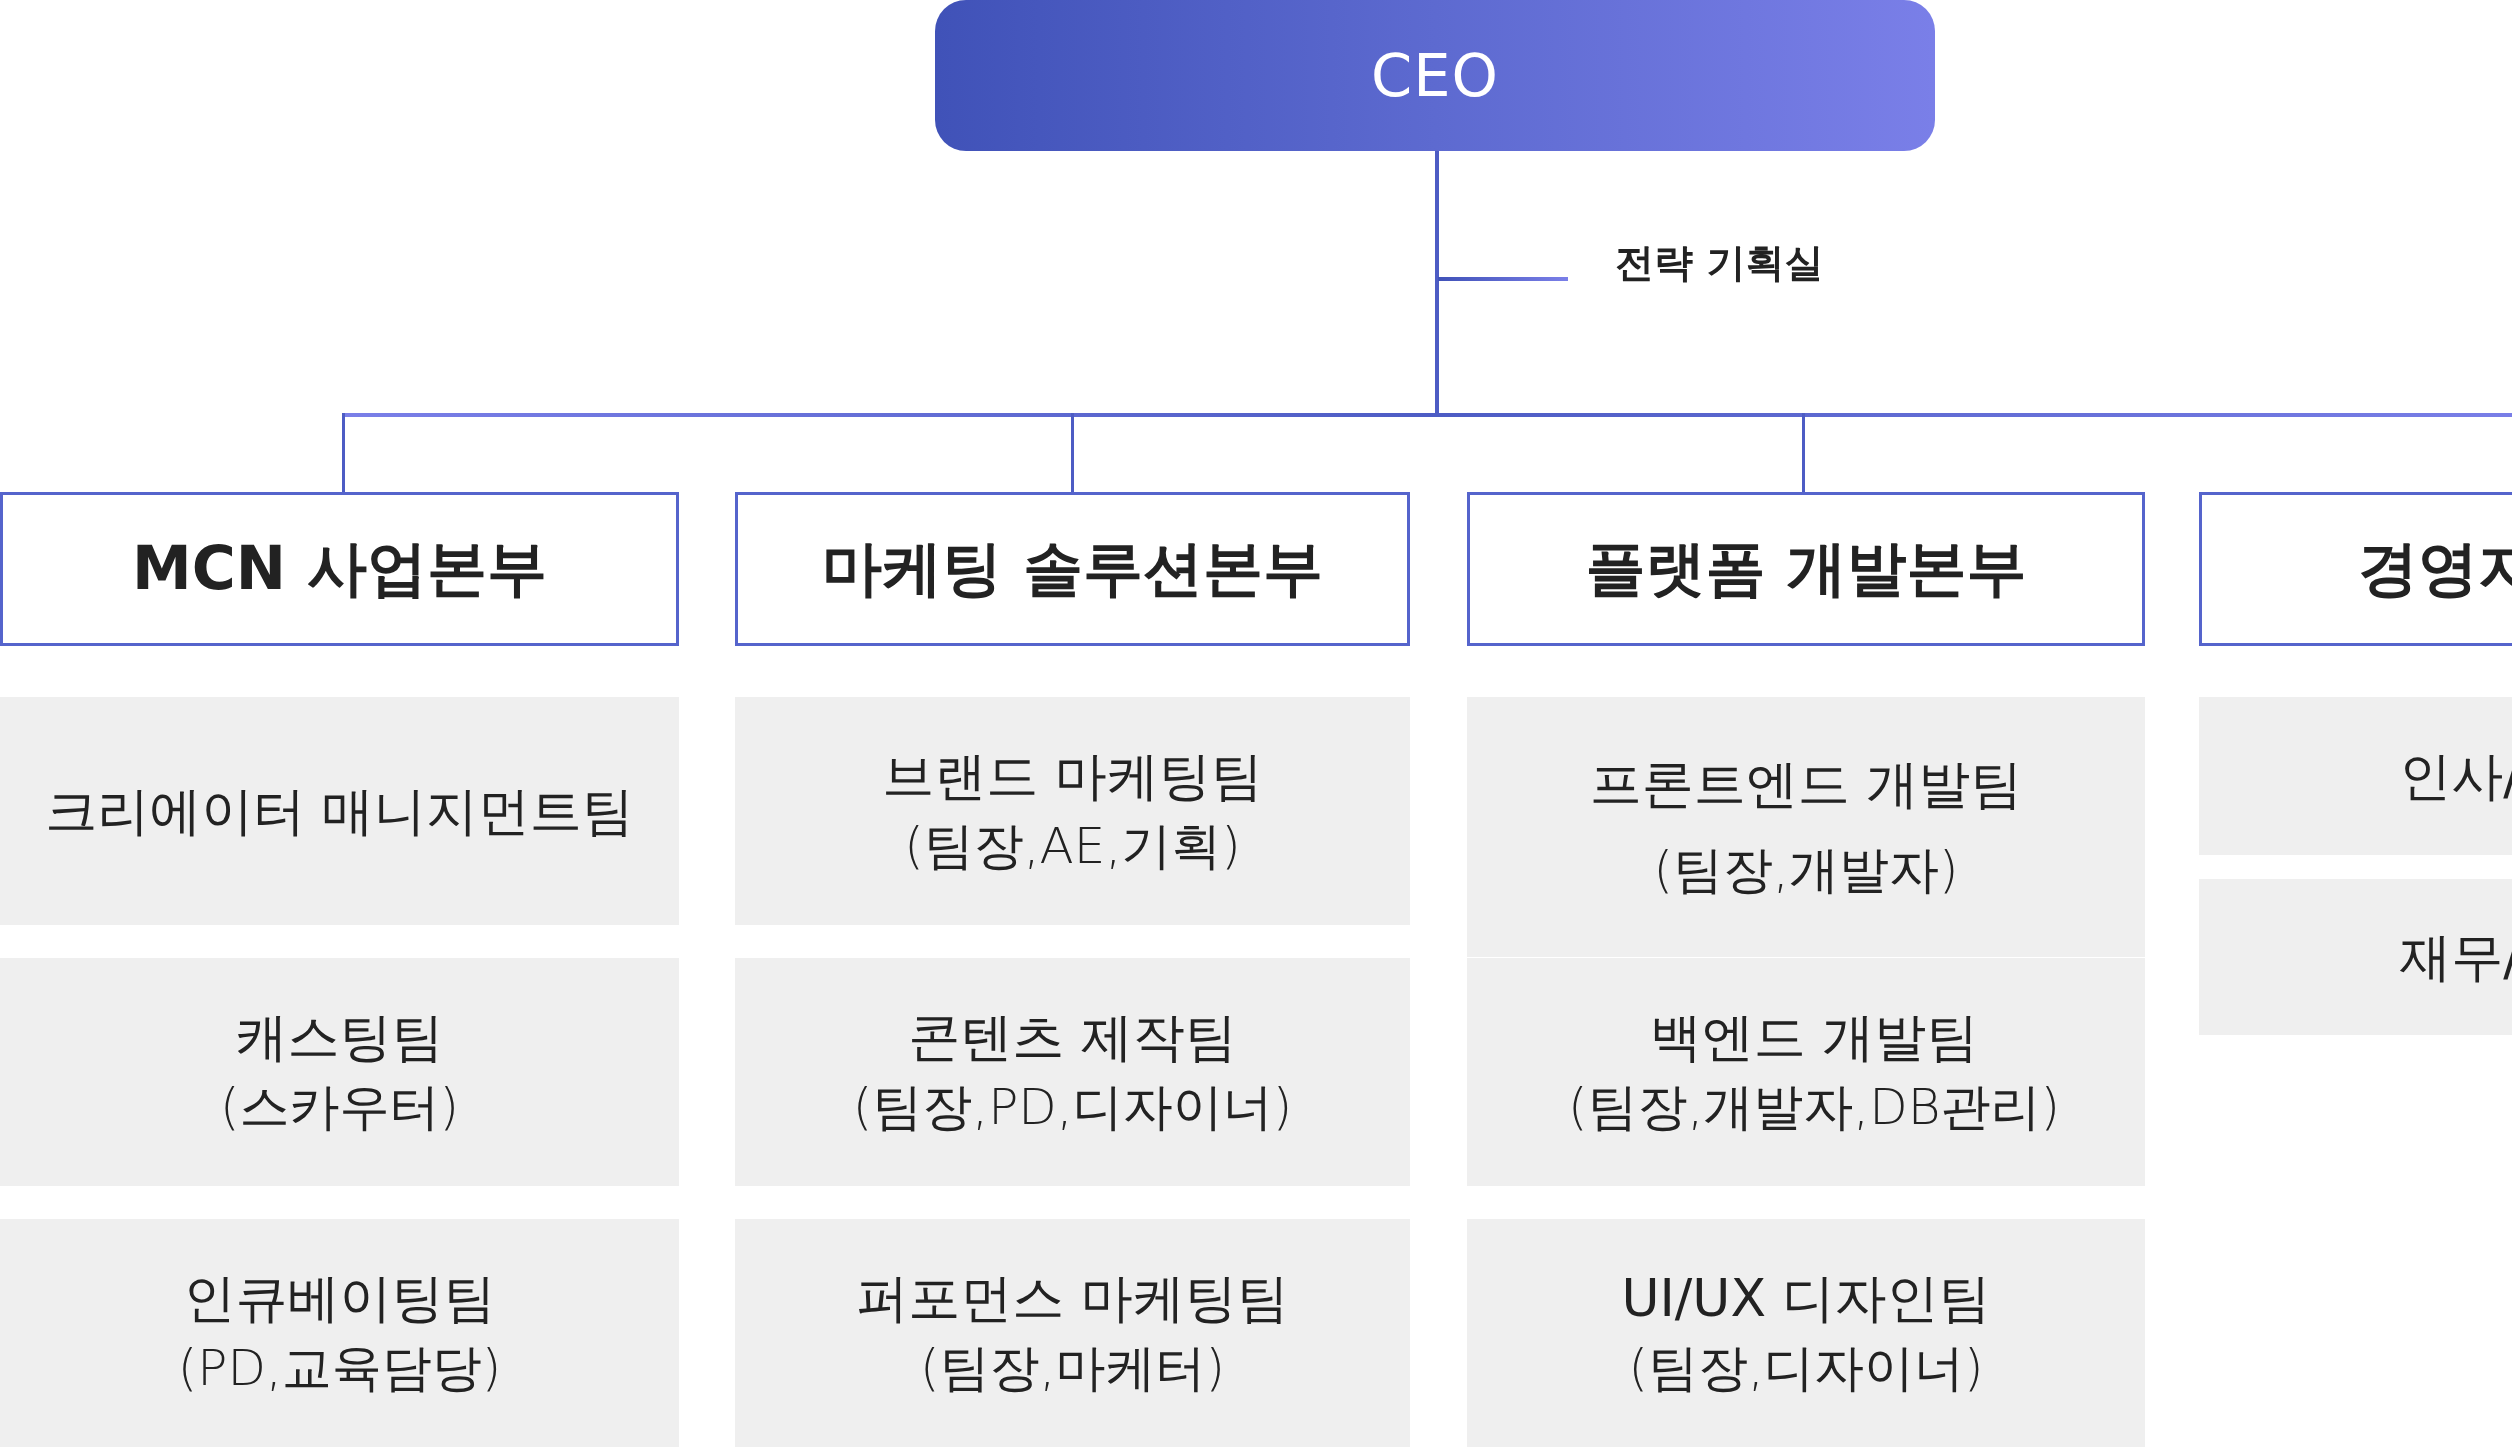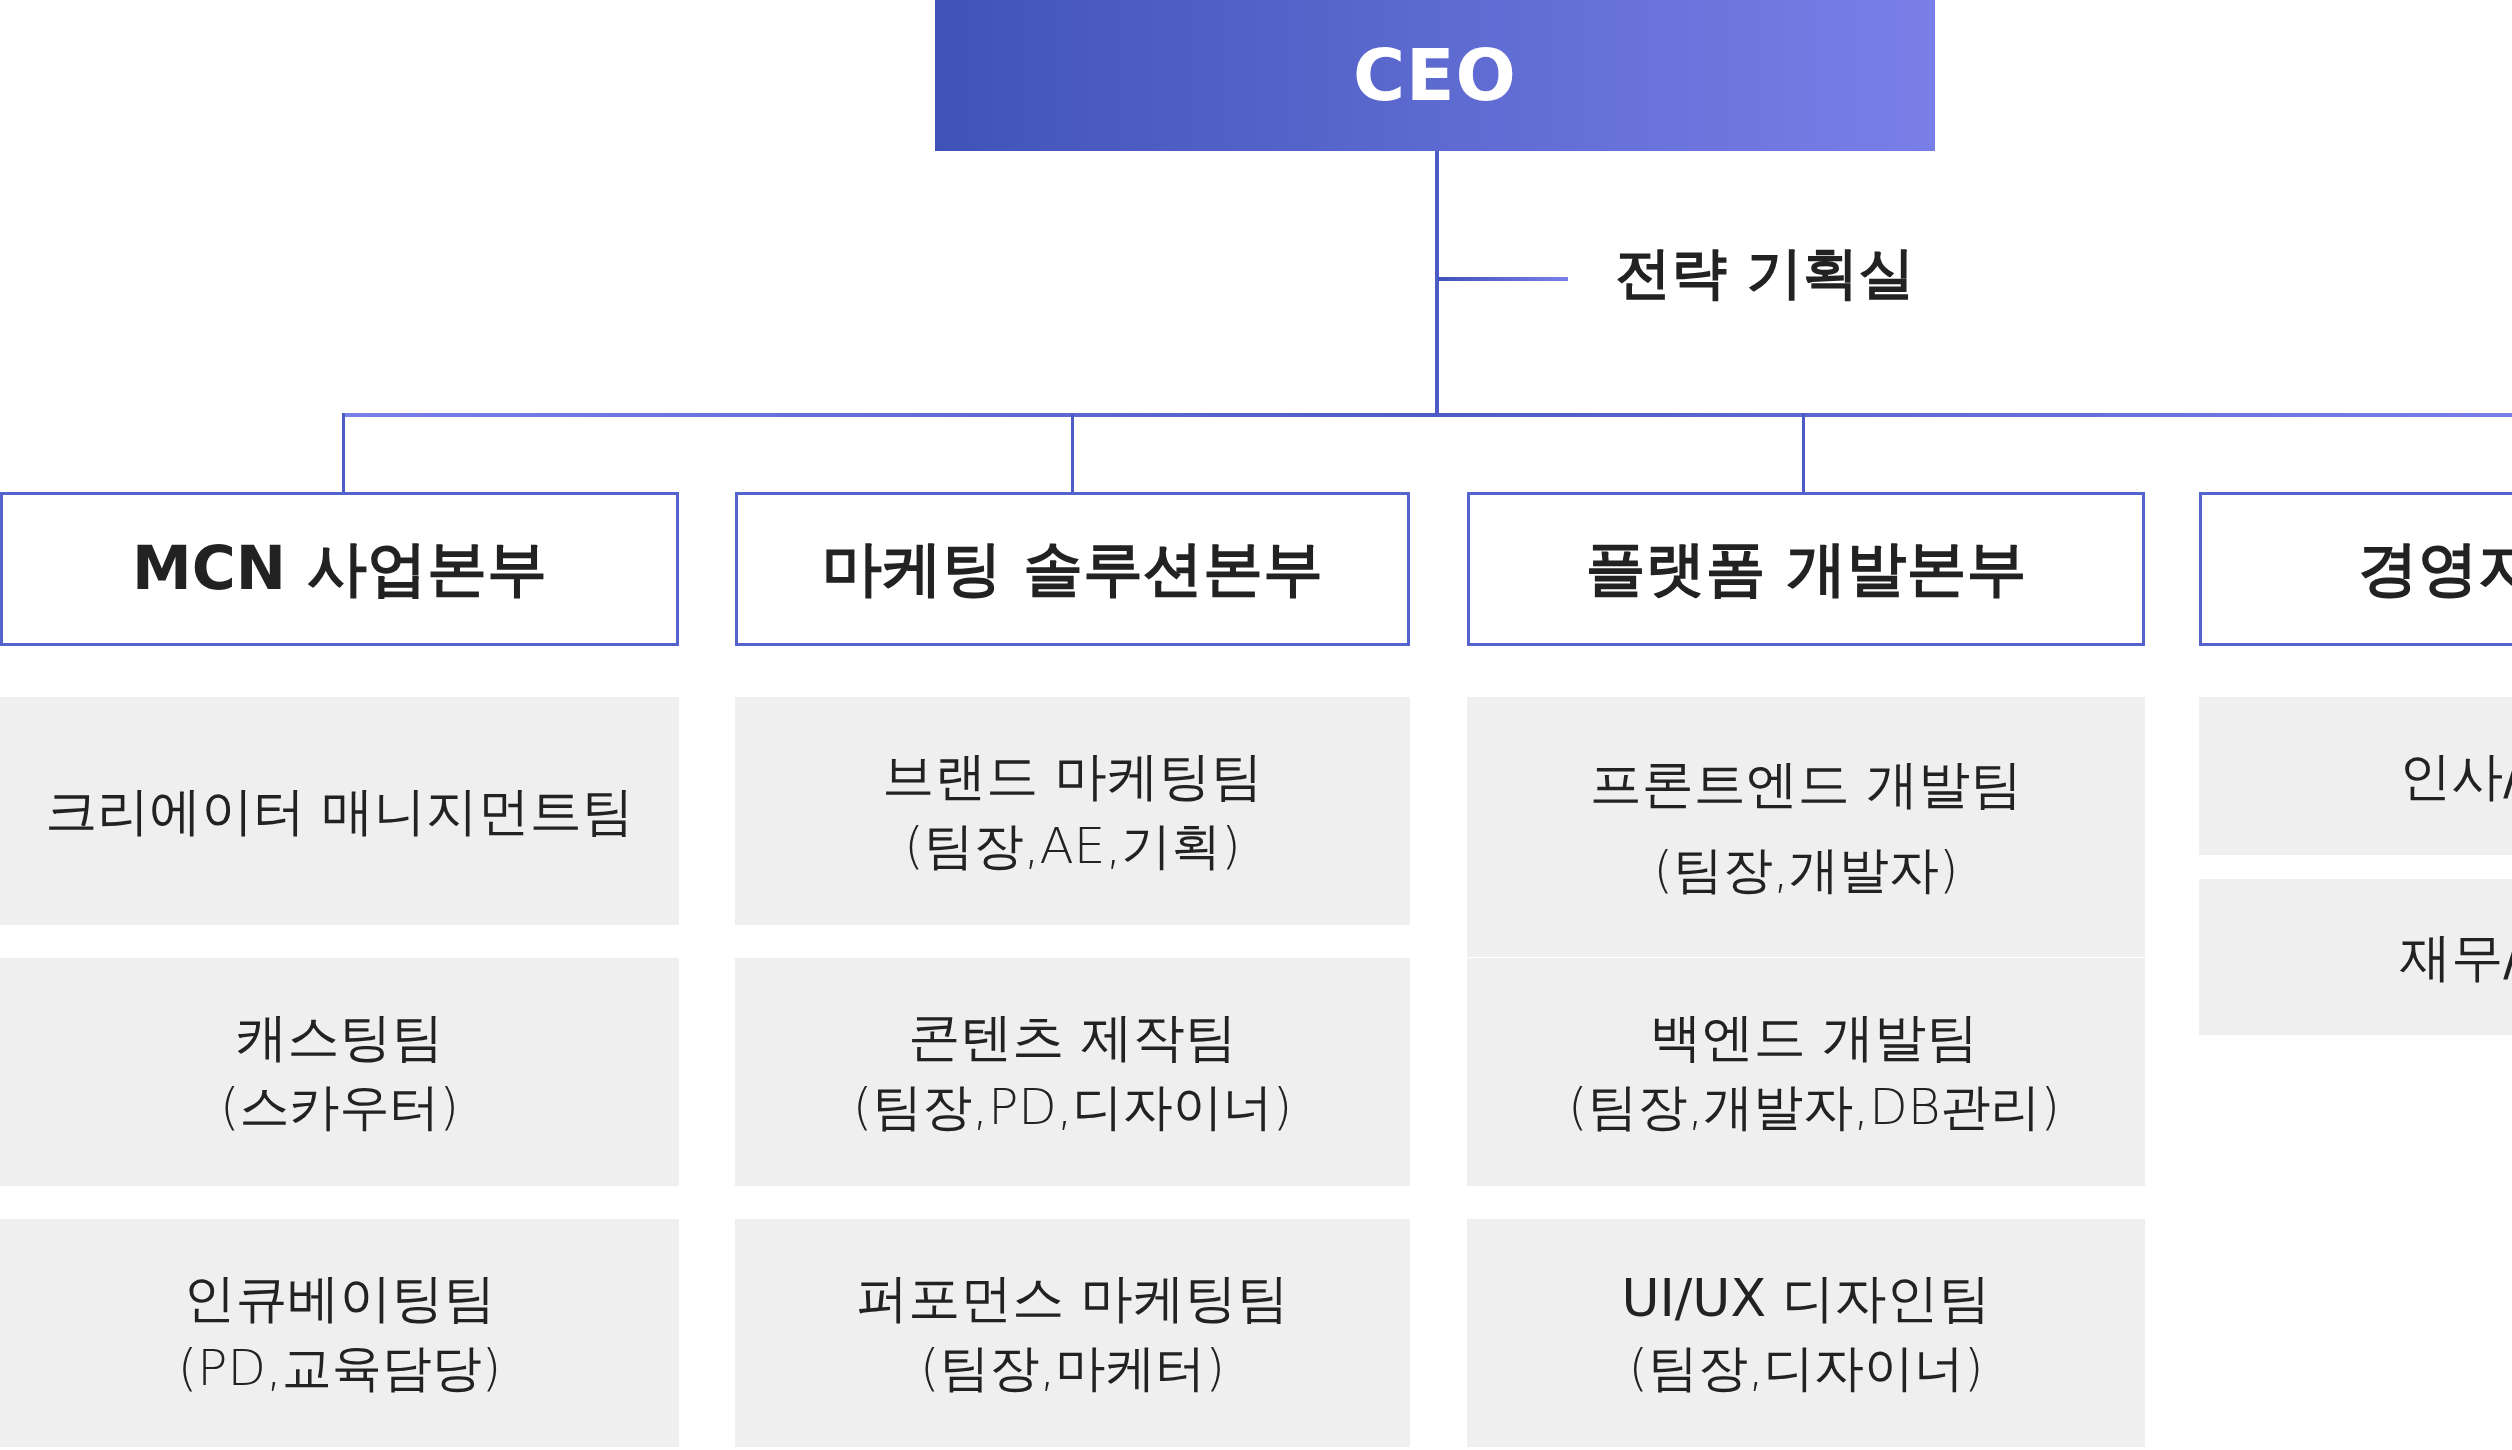--- a/index.html
+++ b/index.html
@@ -2,23 +2,23 @@
 <html style="font-size:8px"><head>
 <meta charset="utf-8">
 <style>
   html, body { margin:0; padding:0; background:#ffffff; }
   body { width:2879px; height:1450px; position:relative; overflow:hidden;
          font-family:"DejaVu Sans","Liberation Sans",sans-serif; color:#222222; }
   .abs { position:absolute; box-sizing:border-box; }
   .ceo { left:935px; top:0; width:1000px; height:151px;
          background:linear-gradient(90deg,#4052b8 0%,#5d6ad0 50%,#7a7fe8 100%);
          display:flex; align-items:center; justify-content:center;
-         color:#fff; font-weight:bold; font-size:71px; letter-spacing:1px; }
+         color:#fff; font-weight:normal; font-size:59px; letter-spacing:1px;border-radius:31px; }
   .line { position:absolute; background:#4d5cc4; }
-  .strategy { left:1615px; top:236px; font-weight:bold; font-size:56px; color:#222; white-space:nowrap; }
+  .strategy { left:1615px; top:236px; font-weight:bold; font-size:39px; color:#222; white-space:nowrap; }
   .dept { top:492px; height:154px; background:#fff; border:3.5px solid #5564cc;
           display:flex; align-items:center; justify-content:center;
           font-weight:bold; font-size:60px; white-space:nowrap; }
   .team { background:#efefef; display:flex; flex-direction:column; align-items:center; justify-content:center;
           text-align:center; }
   .team .t1 { font-size:52px; line-height:70px; white-space:nowrap; }
   .team .t2 { font-size:50px; line-height:70px; white-space:nowrap; font-weight:300; }
 </style>
 </head>
 <body>

